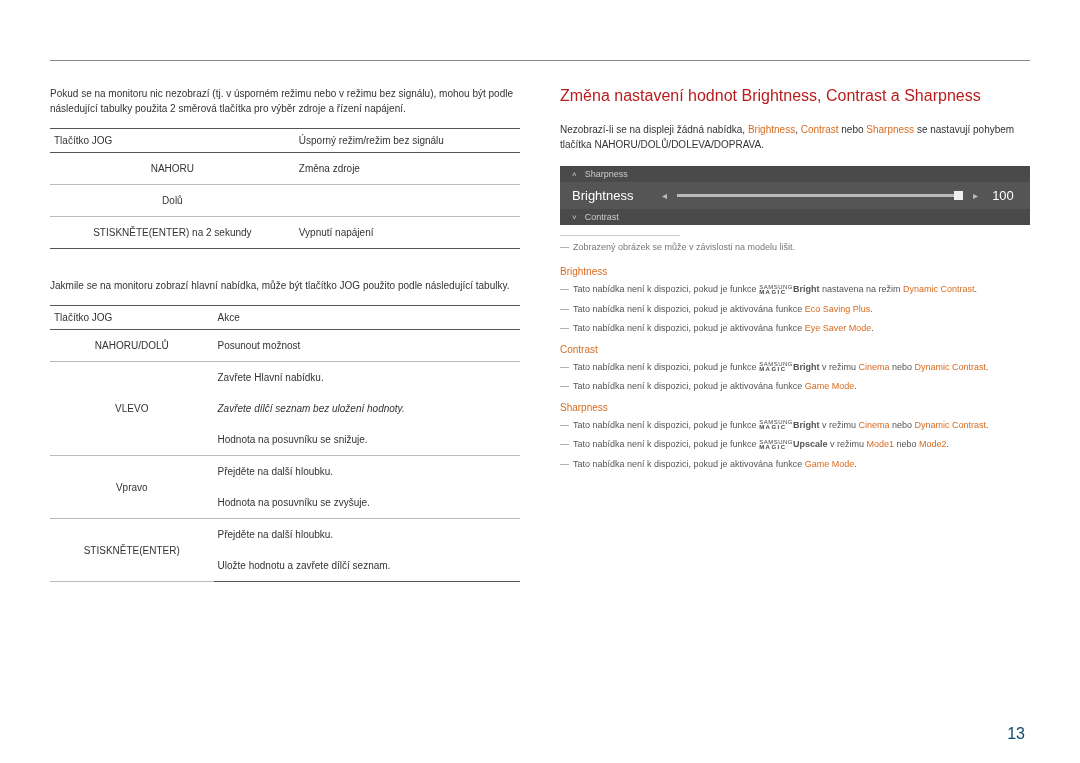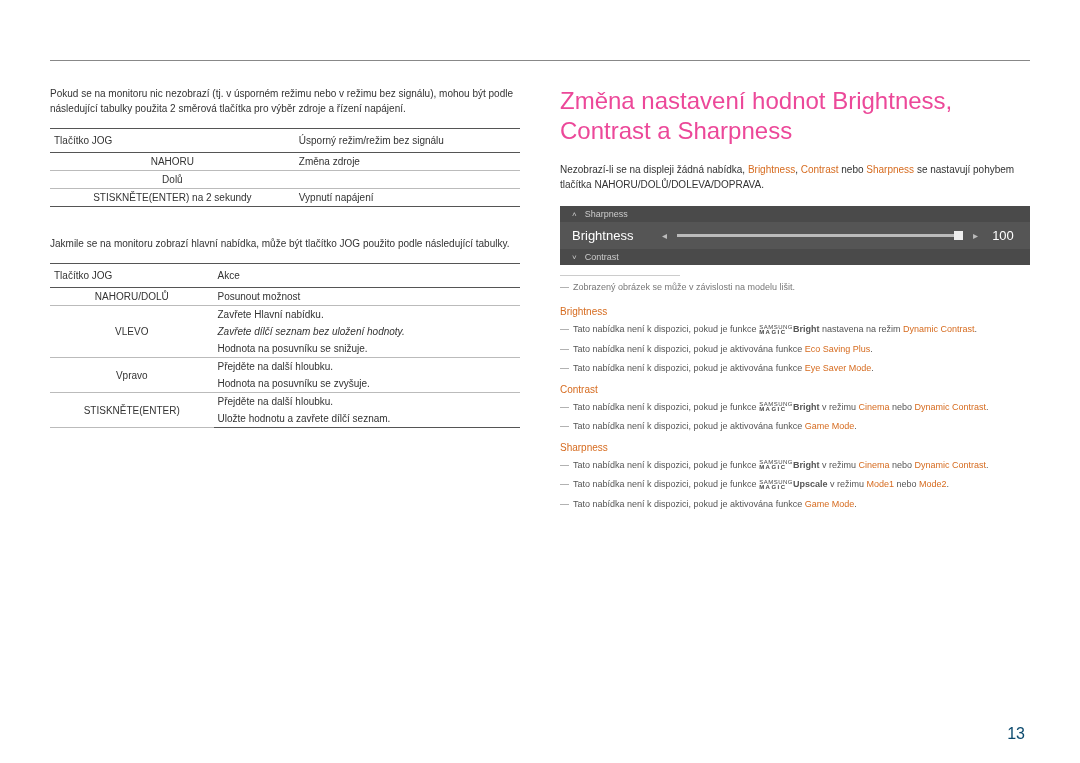--- a/index.html
+++ b/index.html
@@ -12,24 +12,24 @@
     font-size: 10px;
     color: #333;
     position: relative;
   }
   .hr-top { border: none; border-top: 1px solid #888; margin-bottom: 25px; }
   .columns { display: flex; gap: 40px; }
   .col { flex: 1; min-width: 0; }
   .intro { font-size: 10px; line-height: 1.5; margin-bottom: 12px; }
   table { width: 100%; border-collapse: collapse; font-size: 10px; margin-bottom: 29px; }
   th { text-align: left; font-weight: 400; padding: 6px 4px; border-top: 1px solid #555; border-bottom: 1px solid #555; }
-  td { padding: 3px 4px; border-bottom: 1px solid #bbb; vertical-align: top; }
+  td { padding: 10px 4px; border-bottom: 1px solid #bbb; vertical-align: top; }
   tr:last-child td { border-bottom: 1px solid #555; }
   .cell-center { text-align: center; }
-  h2 { font-size: 24px; font-weight: 400; color: #ec4899; margin-bottom: 16px; line-height: 1.25; }
+  h2 { font-size: 16px; font-weight: 400; color: #b91c1c; margin-bottom: 16px; line-height: 1.25; }
   .orange { color: #d66b1f; }
   .osd-widget {
     background: #4a4a4a;
     margin: 14px 0 10px 0;
     font-family: Arial, sans-serif;
     color: #ddd;
   }
   .osd-row-small { display: flex; align-items: center; gap: 8px; padding: 3px 12px; font-size: 9px; color: #ccc; }
   .osd-row-main { display: flex; align-items: center; gap: 10px; padding: 6px 12px; font-size: 13px; color: #fff; background: #555; }
   .osd-label { flex: 0 0 80px; }

